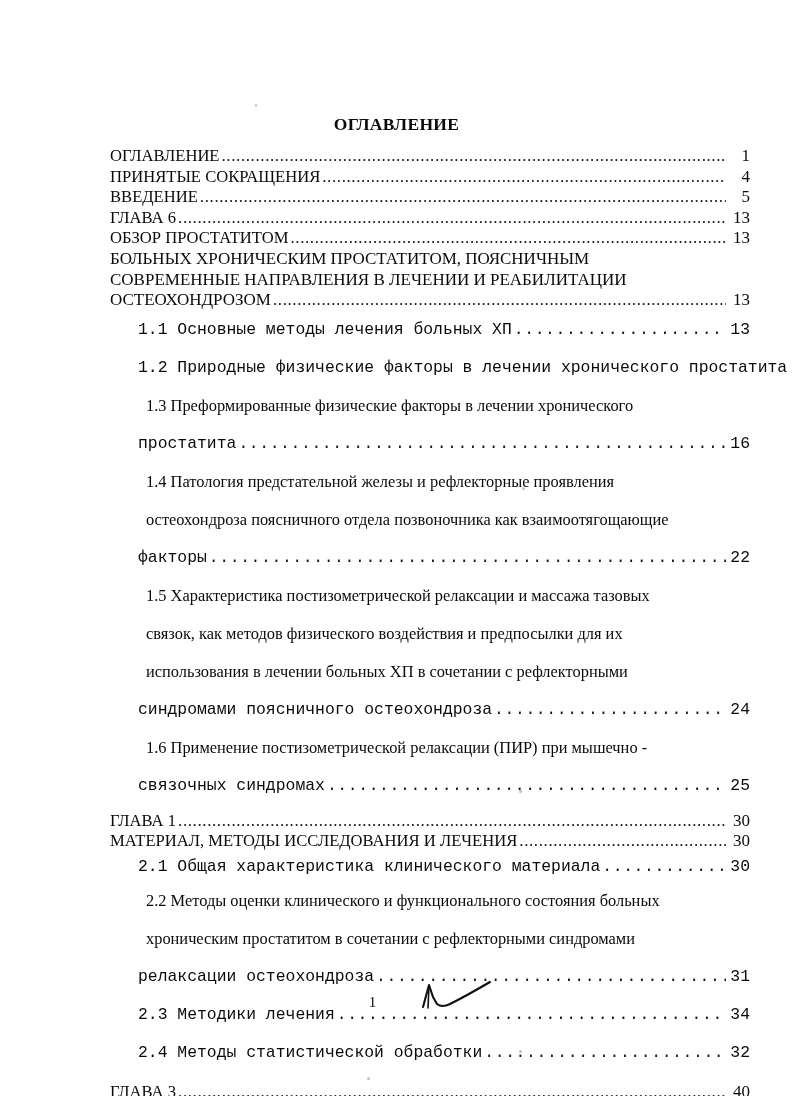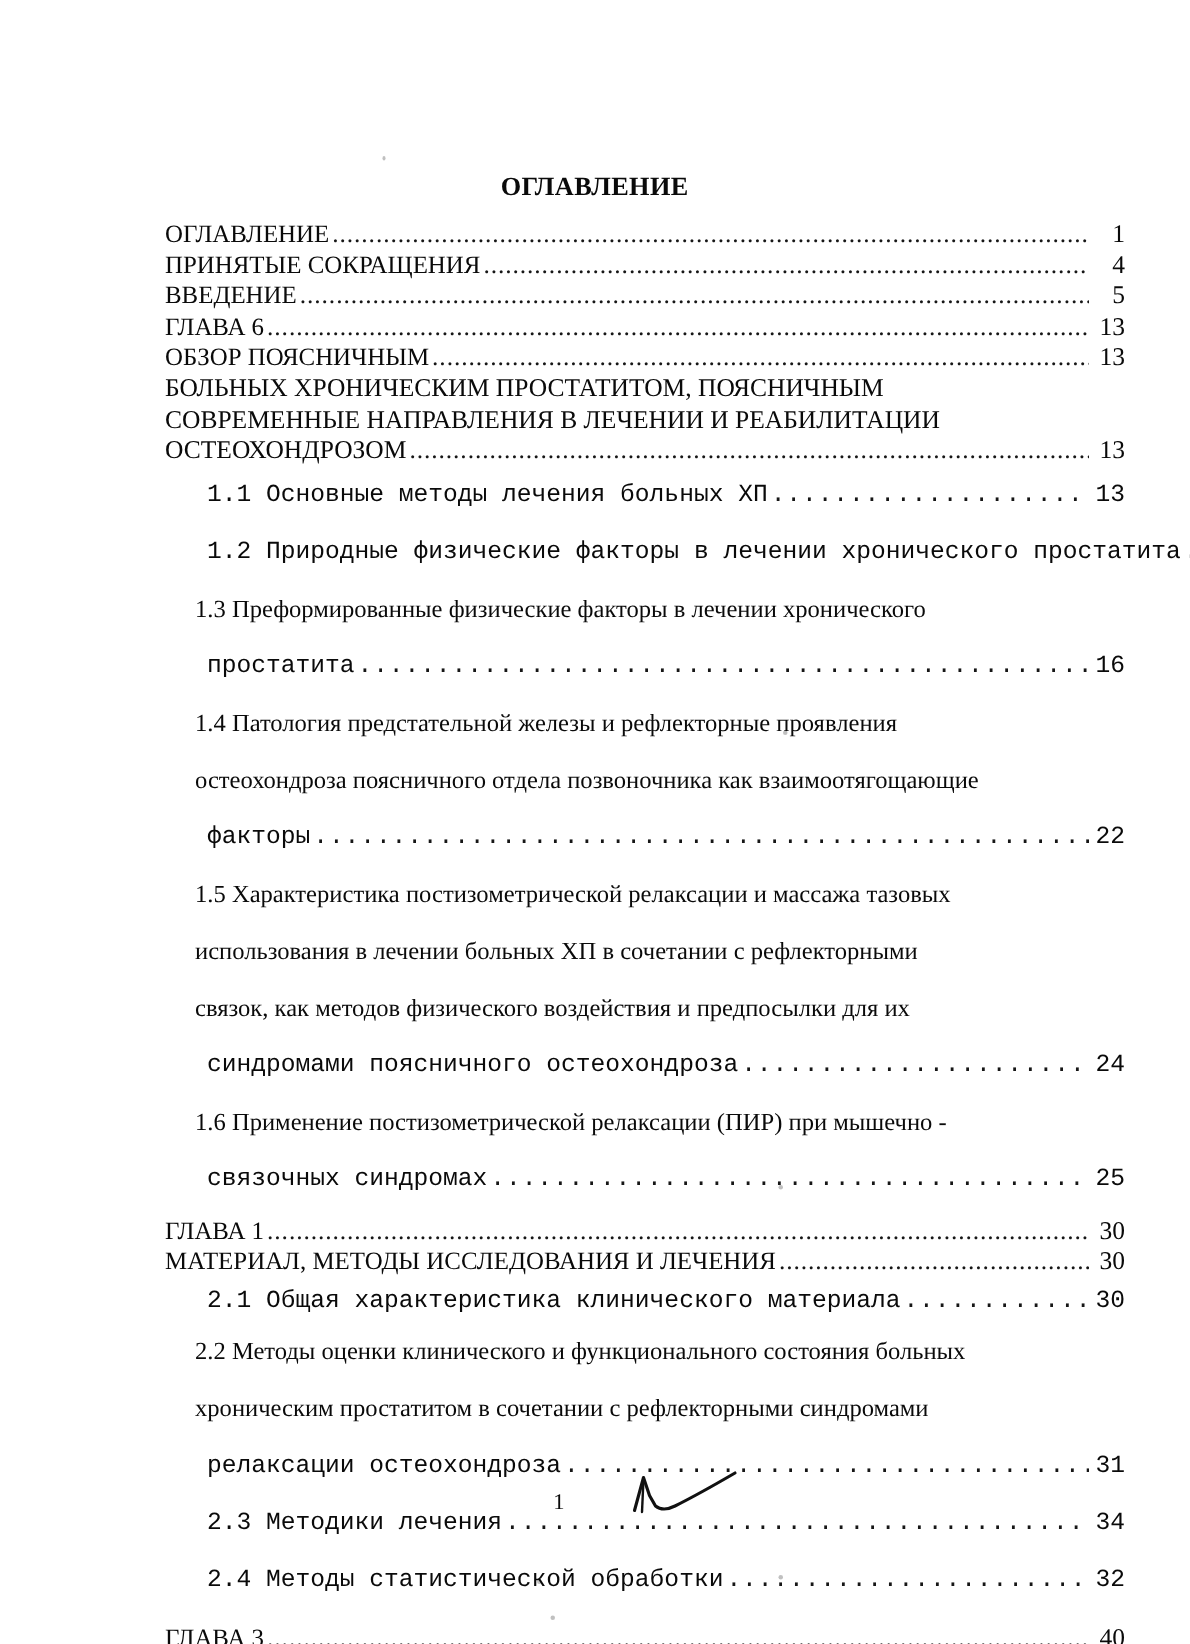--- a/index.html
+++ b/index.html
@@ -97,21 +97,21 @@
     margin-left: 28px;
     width: calc(100% - 28px);
     font-size: 16.4px;
     line-height: 38px;
     font-family: Liberation Mono, monospace;
   }
   .lvl2 .leader, .lvl2 .pg { font-size: 16.4px; }
 
   
   .lvl2-plain {
-    margin-left: 20px;
+    margin-left: 36px;
     font-size: 16.4px;
     line-height: 38px;
     white-space: nowrap;
   }
 
   .gap-sm { height: 6px; }
   .gap-md { height: 10px; }
 
   .folio {
     position: absolute;
@@ -163,21 +163,21 @@
         <span class="txt">ВВЕДЕНИЕ</span>
         <span class="leader">...............................................................................................................................................................</span>
         <span class="pg">5</span>
       </div>
       <div class="row">
         <span class="txt">ГЛАВА 6</span>
         <span class="leader">...............................................................................................................................................................</span>
         <span class="pg">13</span>
       </div>
       <div class="row">
-        <span class="txt">ОБЗОР ПОЯСНИЧНЫМ</span>
+        <span class="txt">ОБЗОР ПРОСТАТИТОМ</span>
         <span class="leader">...............................................................................................................................................................</span>
         <span class="pg">13</span>
       </div>
     </div>
 
     <div>
       <div class="capsline">БОЛЬНЫХ ХРОНИЧЕСКИМ ПРОСТАТИТОМ, ПОЯСНИЧНЫМ</div>
       <div class="capsline">СОВРЕМЕННЫЕ НАПРАВЛЕНИЯ В ЛЕЧЕНИИ И РЕАБИЛИТАЦИИ</div>
       <div class="row lvl1">
         <span class="txt">ОСТЕОХОНДРОЗОМ</span>
@@ -214,22 +214,22 @@
         <div class="lvl2-plain">остеохондроза поясничного отдела позвоночника как взаимоотягощающие</div>
         <div class="row lvl2">
           <span class="txt">факторы</span>
           <span class="leader">...............................................................................................................................................................</span>
           <span class="pg">22</span>
         </div>
       </div>
 
       <div>
         <div class="lvl2-plain">1.5 Характеристика постизометрической релаксации и массажа тазовых</div>
+        <div class="lvl2-plain">связок, как методов физического воздействия и предпосылки для их</div>
         <div class="lvl2-plain">использования в лечении больных ХП в сочетании с рефлекторными</div>
-        <div class="lvl2-plain">связок, как методов физического воздействия и предпосылки для их</div>
         <div class="row lvl2">
           <span class="txt">синдромами поясничного остеохондроза</span>
           <span class="leader">...............................................................................................................................................................</span>
           <span class="pg">24</span>
         </div>
       </div>
 
       <div>
         <div class="lvl2-plain">1.6 Применение постизометрической релаксации (ПИР) при мышечно -</div>
         <div class="row lvl2">

